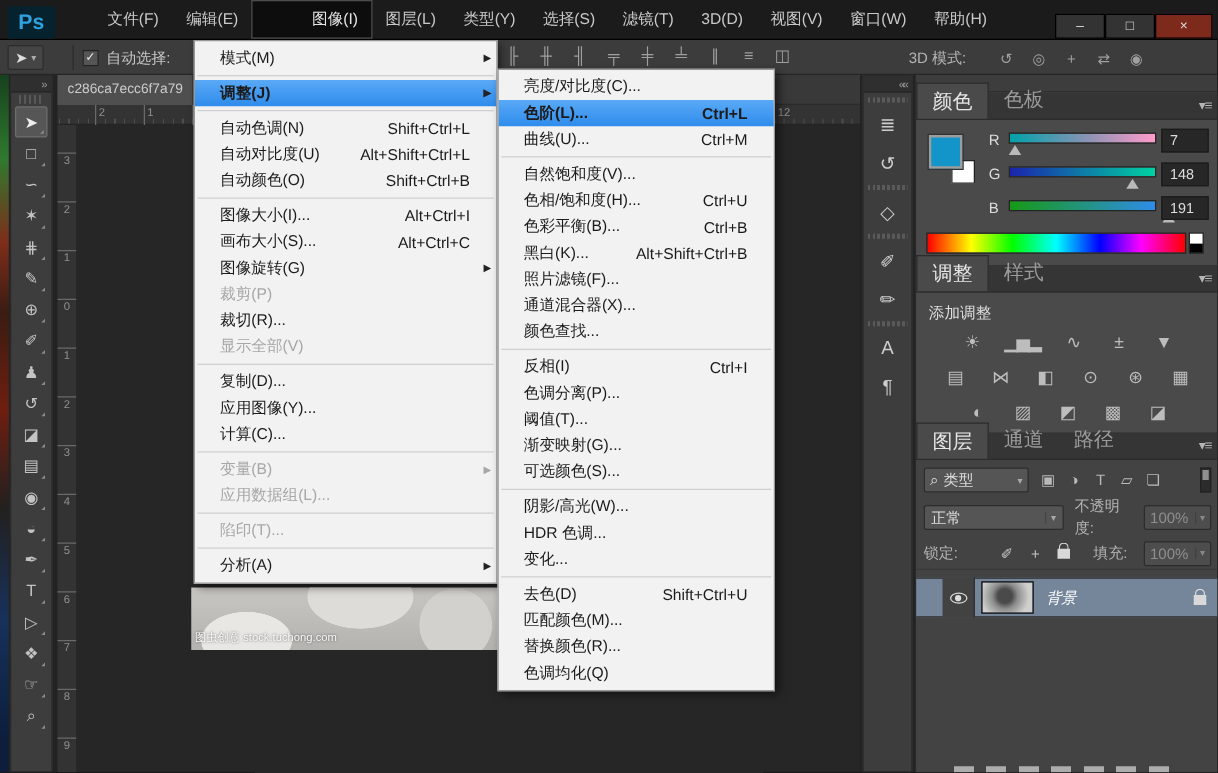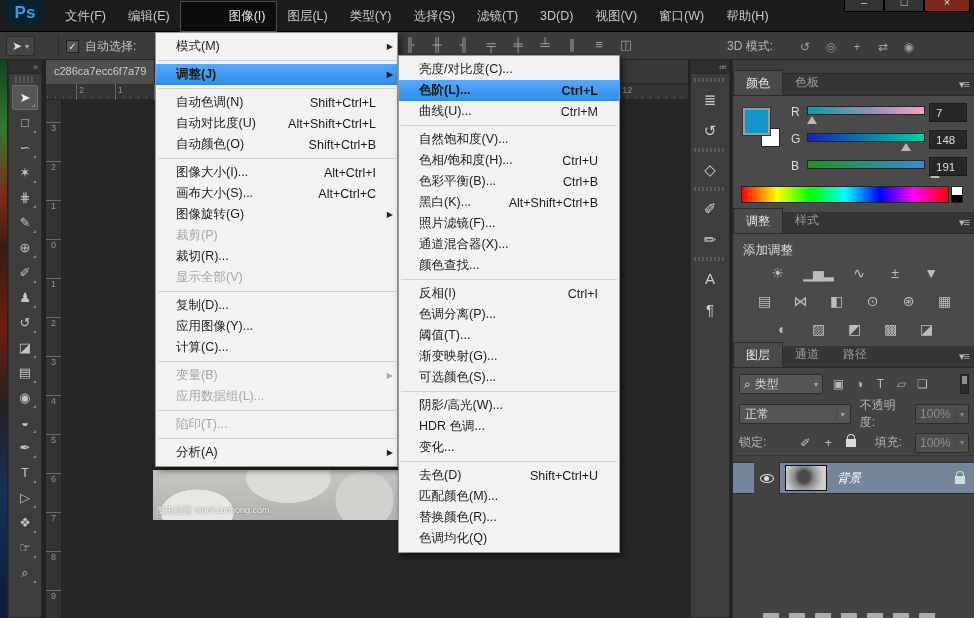--- a/index.html
+++ b/index.html
@@ -3,21 +3,21 @@
 <meta charset="utf-8">
 <style>
   html,body{margin:0;padding:0;background:#111;}
   .screen{position:relative;width:974px;height:618px;overflow:hidden;background:#232323;
     font-family:"Liberation Sans",sans-serif;-webkit-font-smoothing:antialiased;color:#ccc;}
   .screen *{box-sizing:border-box;}
   ul{list-style:none;margin:0;padding:0;}
 
   
   .titlebar{position:absolute;left:0;top:0;width:974px;height:32px;background:#1b1b1b;
-    border-bottom:1px solid #000;display:flex;align-items:flex-start;z-index:70;}
+    border-bottom:1px solid #000;display:flex;align-items:flex-end;z-index:70;gap:21px;}
   .ps-logo{width:38px;height:26px;margin:0 10px 0 6px;background:#07222f;color:#2ea3e0;
     font-weight:bold;font-size:17px;display:flex;align-items:center;justify-content:center;border-radius:2px;}
   .menubar{display:flex;height:32px;align-items:center;}
   .tb-item{padding:6px 11px;font-size:12.5px;color:#c9c9c9;cursor:default;}
   .tb-item.active{background:#0d0d0d;outline:1px solid #4b4b4b;color:#e4e4e4;padding-left:48px;}
   .win-controls{margin-left:auto;display:flex;margin-right:4px;margin-top:-8px;}
   .win-btn{width:40px;height:20px;background:#333;border:1px solid #000;color:#ddd;
     font-size:11px;display:flex;align-items:center;justify-content:center;}
   .win-btn.close{background:#7d2a1c;width:46px;}
 
@@ -105,21 +105,21 @@
   .mini-btn.grp{margin-top:12px;position:relative;}
   .mini-btn.grp::before{content:"";position:absolute;top:-8px;left:-2px;width:32px;height:4px;
     background:repeating-linear-gradient(90deg,#5a5a5a 0 2px,transparent 2px 4px);}
 
   
   .dock{position:absolute;left:732px;top:60px;width:242px;height:558px;background:#464646;
     border-left:1px solid #2a2a2a;z-index:3;font-size:12px;}
   .dock-strip{height:14px;background:#3d3d3d;border-bottom:1px solid #2b2b2b;}
   .panel{position:absolute;left:0;width:242px;}
   .tabbar{height:22px;background:#353535;display:flex;align-items:flex-end;border-bottom:1px solid #2b2b2b;position:relative;}
-  .ptab{padding:4px 12px 3px 12px;color:#9b9b9b;font-size:12px;font-family:Liberation Serif, serif;}
+  .ptab{padding:4px 12px 3px 12px;color:#9b9b9b;font-size:16px;font-family:Liberation Serif, serif;}
   .ptab.active{background:#4a4a4a;color:#e6e6e6;border:1px solid #2b2b2b;border-bottom:none;}
   .pmenu{position:absolute;right:6px;top:4px;color:#b5b5b5;font-size:11px;letter-spacing:-1px;}
 
   .color-panel{top:14px;height:138px;background:#4a4a4a;}
   .swatches{position:absolute;left:10px;top:34px;width:44px;height:44px;}
   .sw-bg{position:absolute;left:18px;top:20px;width:19px;height:19px;background:#fff;border:1px solid #222;}
   .sw-fg{position:absolute;left:0;top:0;width:27px;height:27px;border:2px solid #9d9d9d;outline:1px solid #333;}
   .channels{position:absolute;left:58px;top:28px;width:176px;}
   .chan{position:relative;height:27px;}
   .chan .cl{position:absolute;left:0;top:3px;color:#ddd;}

